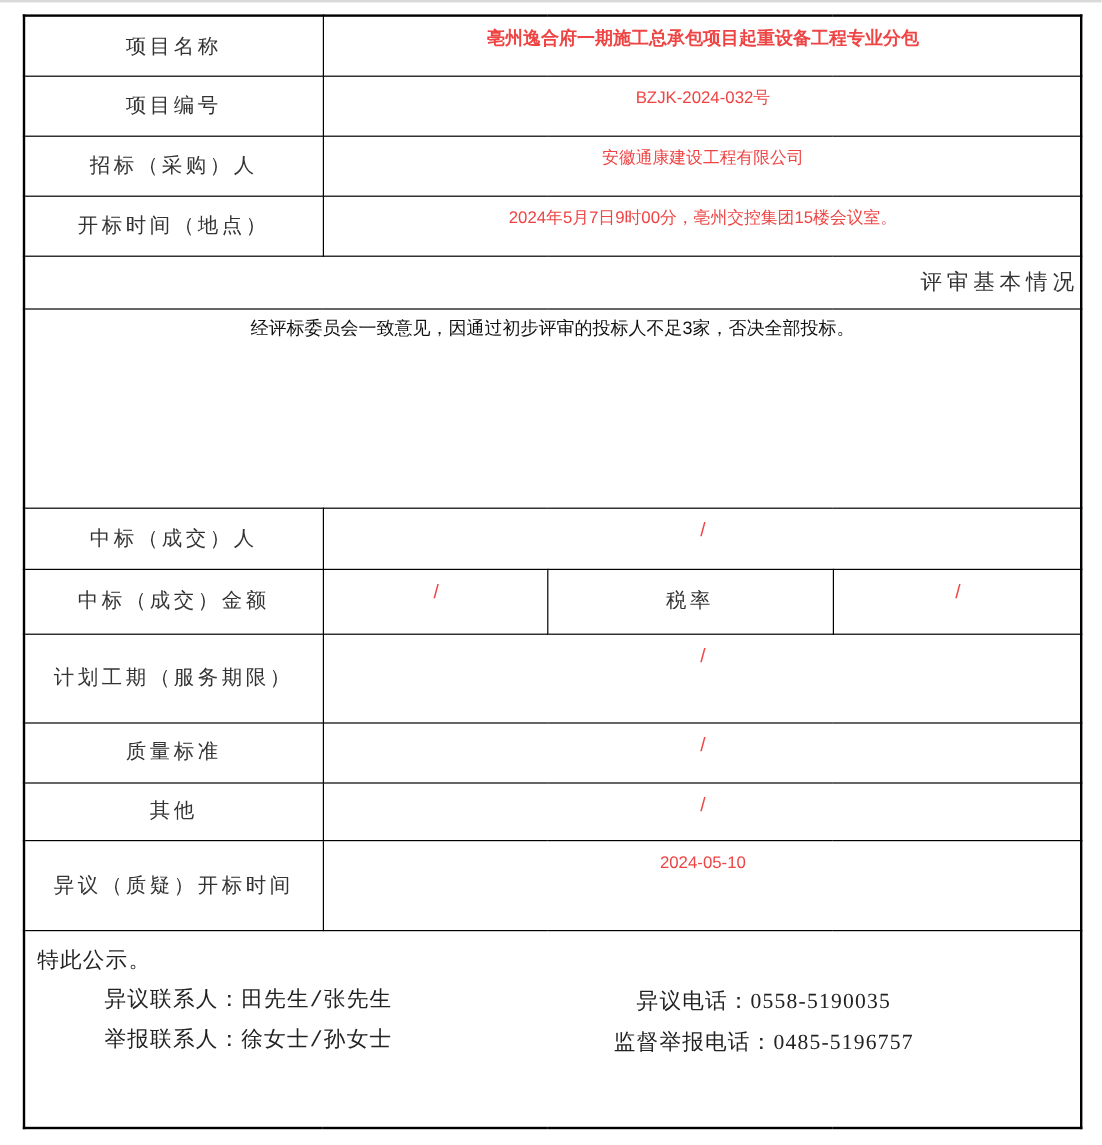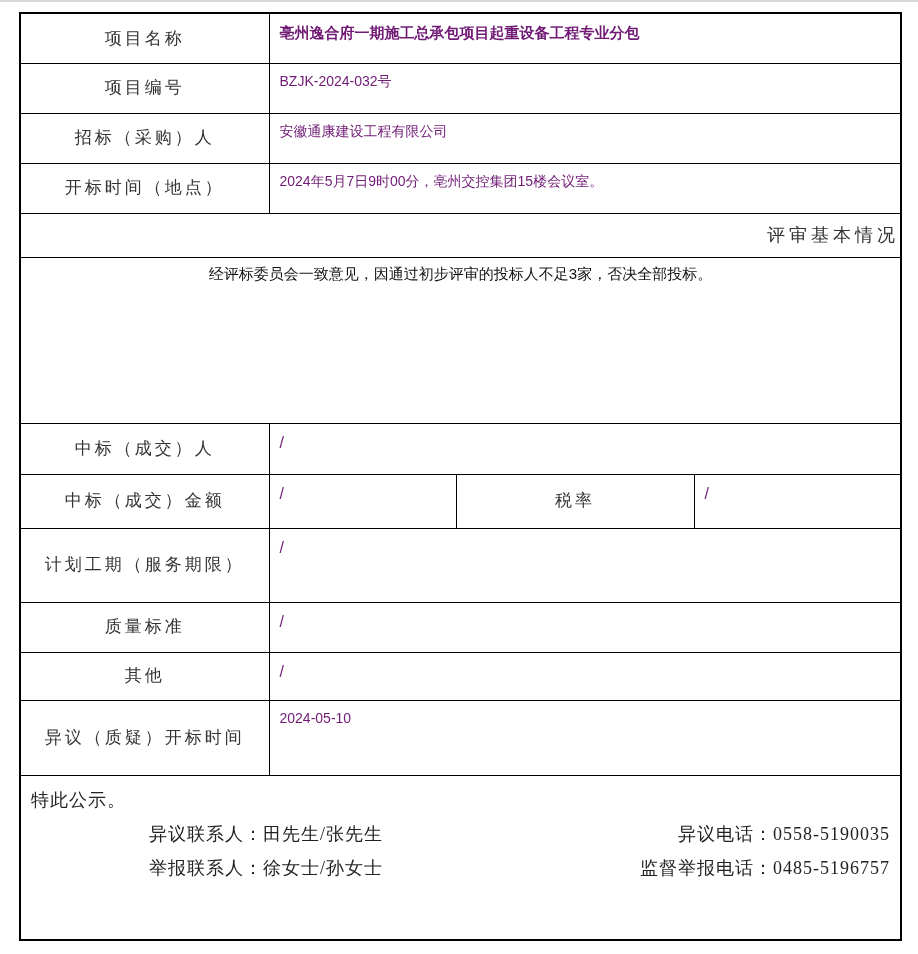--- a/index.html
+++ b/index.html
@@ -34,22 +34,22 @@
     text-align: center;
     vertical-align: middle;
     letter-spacing: 3px;
     line-height: 1.95;
     padding: 2px 18px;
   }
   
   td.val {
     font-family: "Liberation Sans", "DejaVu Sans", sans-serif;
     font-size: 14px;
-    color: #701a75;
-    text-align: left;
+    color: #ef4444;
+    text-align: center;
     vertical-align: top;
     padding: 8px 8px 0 10px;
     line-height: 1.4;
   }
   td.val.bold { font-weight: bold; font-size: 15px; }
   td.val.slash { font-size: 16px; }
   td.sec {
     font-family: "Liberation Serif", "DejaVu Serif", serif;
     font-size: 18px;
     color: #333;
@@ -63,27 +63,27 @@
     color: #111;
     text-align: center;
     vertical-align: top;
     padding: 5px 6px 0 6px;
     line-height: 1.5;
   }
   td.footer {
     font-family: "Liberation Serif", "DejaVu Serif", serif;
     font-size: 18px;
     color: #222;
-    text-align: right;
+    text-align: center;
     vertical-align: top;
     padding: 7px 10px 0 10px;
     letter-spacing: 1px;
   }
   .frow { display: flex; line-height: 34px; }
-  .fleft { width: 352px; flex: 0 0 352px; }
+  .fleft { width: 352px; flex: 0 0 352px; font-family: Liberation Mono, monospace; }
   .fright { flex: 1; }
 </style>
 </head>
 <body>
 
 <div class="top-line"></div>
 
 <table class="doc">
   <colgroup>
     <col style="width:249px">

